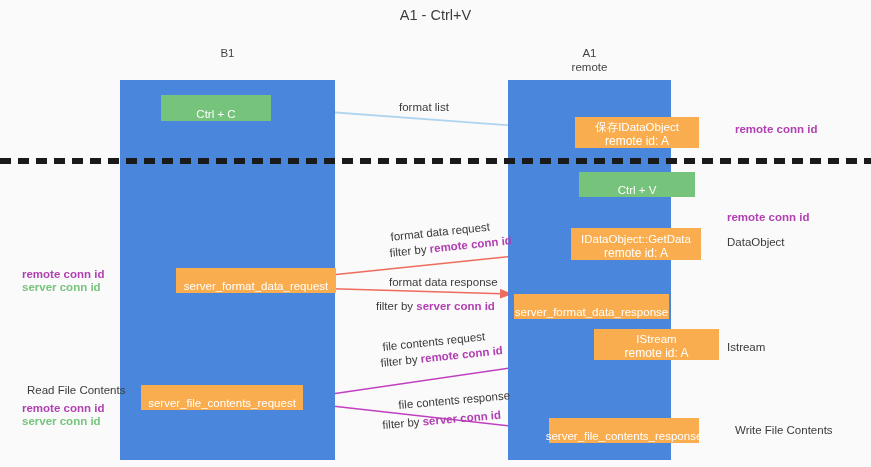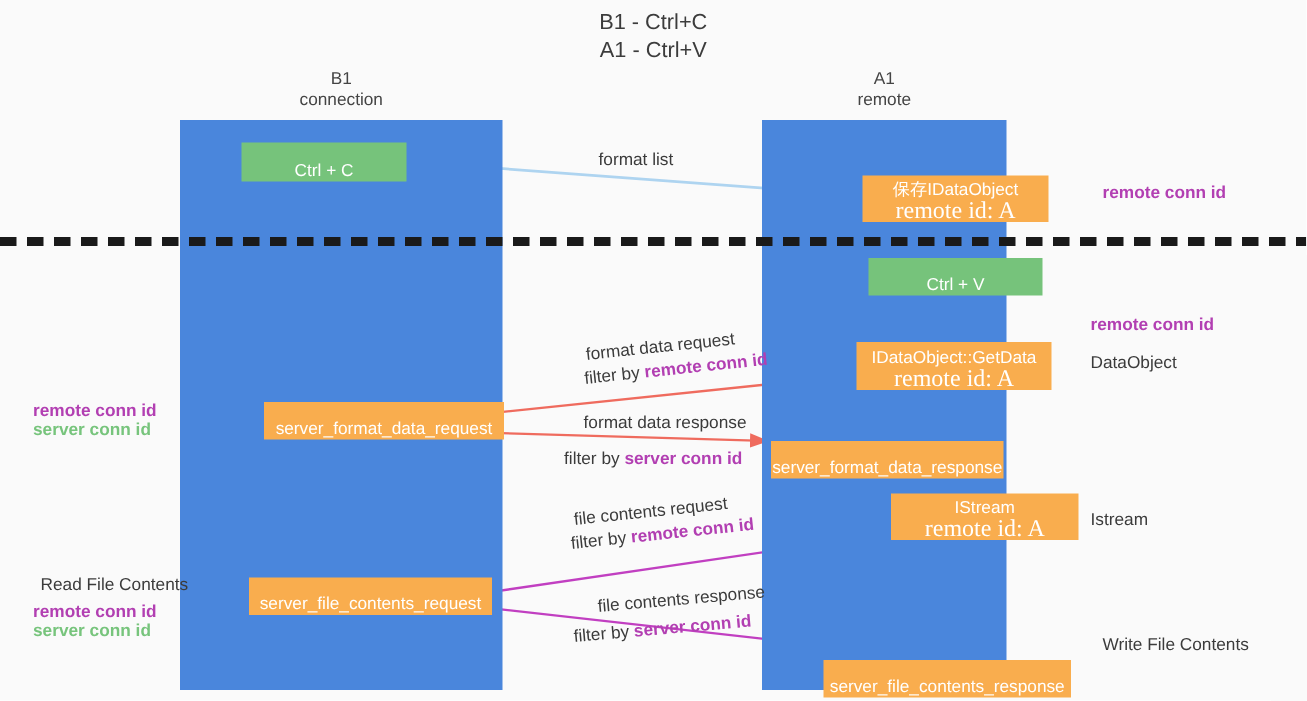--- a/index.html
+++ b/index.html
@@ -63,21 +63,21 @@
     align-items: center;
     justify-content: flex-end;
     color: #ffffff;
     font-size: 11.5px;
     line-height: 14px;
     text-align: center;
     z-index: 25;
   }
   .node.green { background: #76c37b; }
   .node.orange { background: #f9ad4e; }
-  .node .l2 { font-size: 16px; font-family: Liberation Serif, serif; }
+  .node .l2 { font-size: 12px; }
 
   
   .txt {
     position: absolute;
     font-size: 11.5px;
     color: #3b3b3b;
     white-space: nowrap;
     z-index: 35;
   }
   .purple { color: #b23fb2; font-weight: bold; }
@@ -95,27 +95,25 @@
   .rot .purple { font-weight: bold; }
 
   
 </style>
 </head>
 <body>
 
 <div id="canvas">
 
   <div class="title">
-    <div>B1 - Ctrl+C</div>
     <div>A1 - Ctrl+V</div>
   </div>
 
   <div class="lane-head" style="left:120px; top:47px; width:215px;">
     <div>B1</div>
-    <div>connection</div>
   </div>
   <div class="lane-head" style="left:508px; top:47px; width:163px;">
     <div>A1</div>
     <div>remote</div>
   </div>
 
   <div class="lane" style="left:120px; top:80px; width:215px; height:380px;"></div>
   <div class="lane" style="left:508px; top:80px; width:163px; height:380px;"></div>
 
   <svg class="layer">
@@ -173,25 +171,25 @@
 
   <div class="node orange" style="left:514px; top:294px; width:155px; height:25px;">
     <div>server_format_data_response</div>
   </div>
 
   <div class="node orange" style="left:594px; top:329px; width:125px; height:31px;">
     <div>IStream</div>
     <div class="l2">remote id: A</div>
   </div>
 
-  <div class="node orange" style="left:166px; top:385px; width:162px; height:25px;">
+  <div class="node orange" style="left:141px; top:385px; width:162px; height:25px;">
     <div>server_file_contents_request</div>
   </div>
 
-  <div class="node orange" style="left:549px; top:440px; width:165px; height:25px;">
+  <div class="node orange" style="left:549px; top:418px; width:150px; height:25px;">
     <div>server_file_contents_response</div>
   </div>
 
   <div class="txt" style="left:399px; top:101px;">format list</div>
 
   <div class="rot" style="left:390px; top:231px; transform: rotate(-6deg);">
     <span>format data request</span>
   </div>
   <div class="rot" style="left:389px; top:247px; transform: rotate(-6deg);">
     <span>filter by </span><span class="purple">remote conn id</span>

